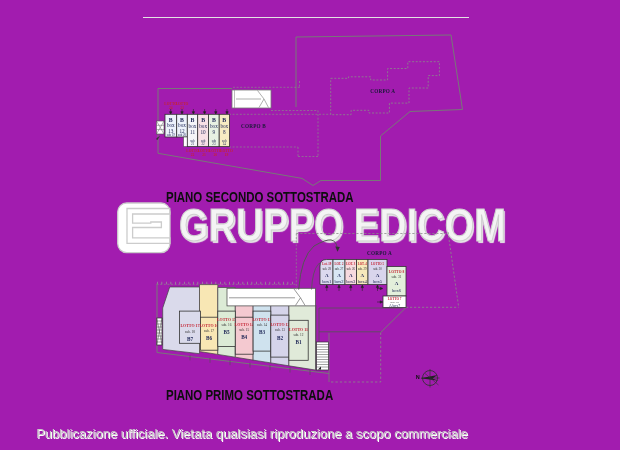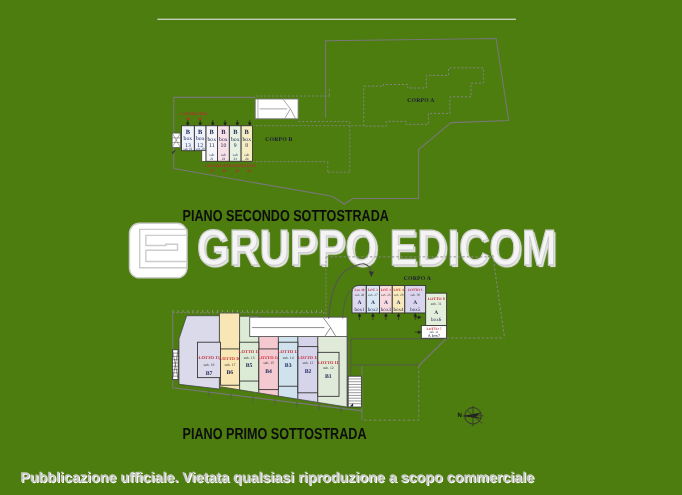--- a/index.html
+++ b/index.html
@@ -1,19 +1,19 @@
 <!DOCTYPE html>
 <html><head>
 <meta charset="utf-8">
 <style>
 html,body{margin:0;padding:0;background:#fff;}
-#page{position:relative;width:620px;height:450px;background:#4d7c0f;overflow:hidden;font-family:"Liberation Sans",sans-serif;}
+#page{position:relative;width:620px;height:450px;background:#a21caf;overflow:hidden;font-family:"Liberation Sans",sans-serif;}
 .title{position:absolute;font-family:"Liberation Sans",sans-serif;font-weight:bold;color:#0d0d0d;font-size:14.5px;letter-spacing:0px;white-space:nowrap;}
 #wmtext{position:absolute;left:179px;top:198px;font-family:"Liberation Sans",sans-serif;font-weight:bold;font-size:46px;letter-spacing:0px;color:#f4f4f4;-webkit-text-stroke:1.2px #cfcfcf;text-shadow:2px 2px 1px #e9e9e9;white-space:nowrap;transform:scaleX(0.825);transform-origin:left top;}
-#caption{position:absolute;left:0;top:426px;width:504px;text-align:center;font-weight:bold;font-size:13px;color:#c9c9c9;text-shadow:1px 1px 0 #ffffff;white-space:nowrap;letter-spacing:0px;}
+#caption{position:absolute;left:0;top:426px;width:504px;text-align:center;font-weight:normal;font-size:13px;color:#c9c9c9;text-shadow:1px 1px 0 #ffffff;white-space:nowrap;letter-spacing:0px;}
 </style>
 </head>
 <body>
 <div id="page">
 
 <div style="position:absolute;left:143px;top:17px;width:326px;height:1px;background:#e3e3e3;"></div>
 
 <svg style="position:absolute;left:0;top:0" width="620" height="450" viewBox="0 0 620 450">
 <g fill="#ffffff" stroke="#cccccc" stroke-width="1.3">
 <rect x="117.7" y="203" width="52.3" height="49.6" rx="9"></rect>

